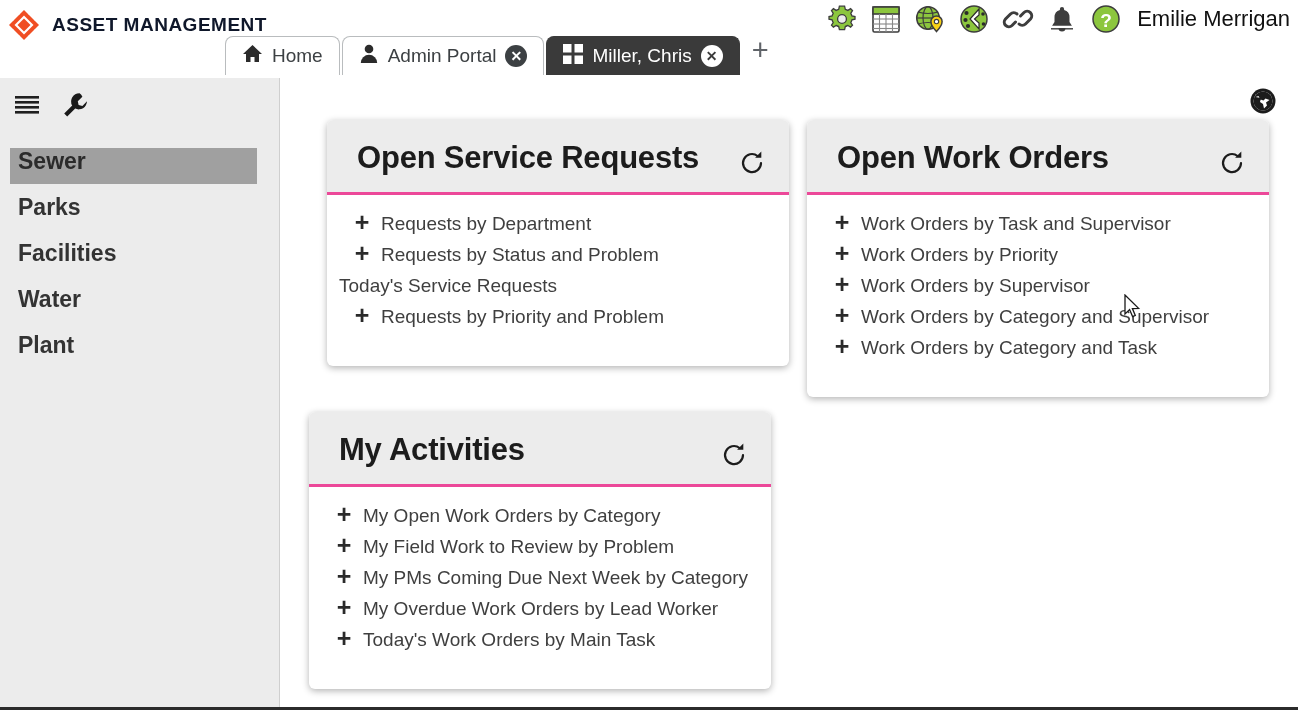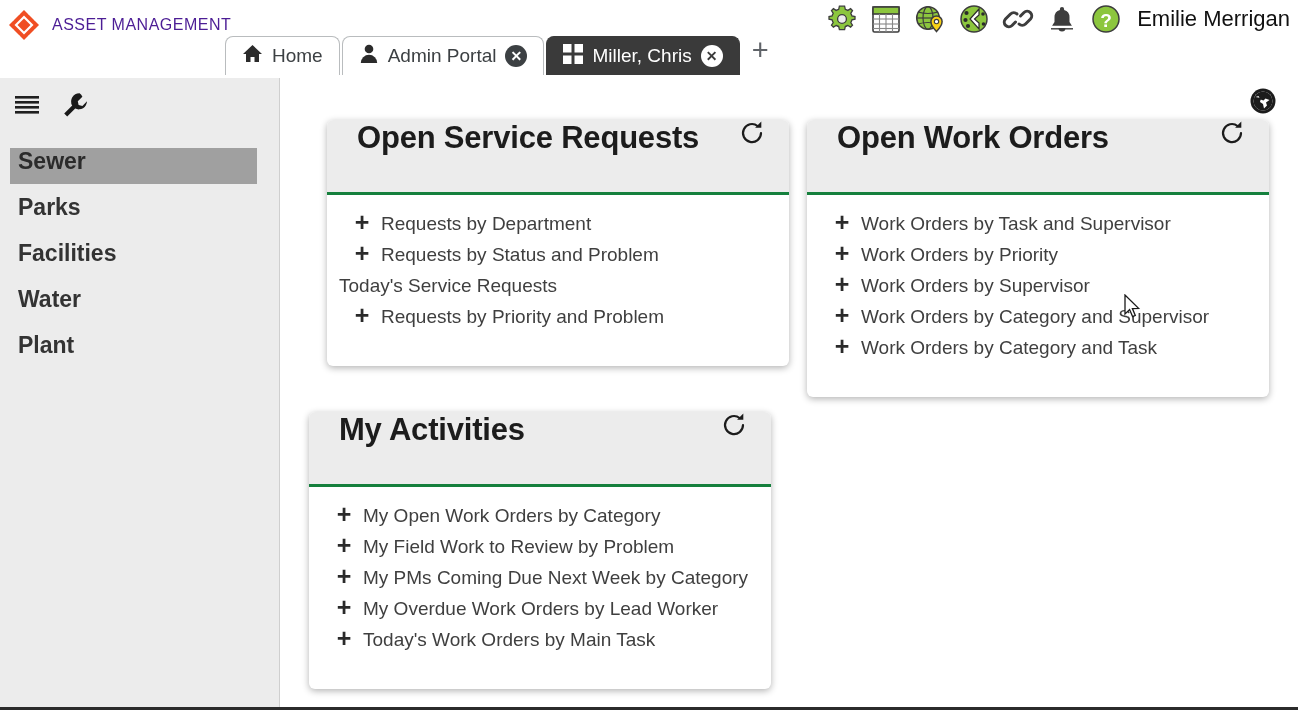--- a/index.html
+++ b/index.html
@@ -16,22 +16,22 @@
     width: 1298px; height: 78px;
     background: #ffffff;
   }
   .brand {
     position: absolute; left: 8px; top: 6px;
     display: flex; align-items: center; gap: 12px;
     height: 38px;
   }
   .logo-mark { width: 32px; height: 32px; position: relative; }
   .brand-text {
-    font-size: 16px; font-weight: normal; letter-spacing: 0.5px;
-    color: #4c1d95;
+    font-size: 19px; font-weight: bold; letter-spacing: 0.5px;
+    color: #0f172a;
   }
 
   
   .sys-icons {
     position: absolute; right: 0px; top: 0px;
     height: 38px; display: flex; align-items: center; gap: 10px;
     padding-right: 8px;
   }
   .sys-icon { width: 34px; height: 34px; display: block; }
   .user-name {
@@ -124,24 +124,24 @@
   
   .card {
     position: absolute;
     background: #ffffff;
     border-radius: 6px;
     box-shadow: 0 2px 7px rgba(0,0,0,0.30);
     overflow: hidden;
   }
   .card-head {
     background: #ececec;
-    border-bottom: 3px solid #15803d;
+    border-bottom: 3px solid #ec4899;
     height: 75px;
-    display: flex; align-items: flex-start; justify-content: space-between;
-    padding: 0 24px 0 30px;
+    display: flex; align-items: flex-end; justify-content: space-between;
+    padding: 0 24px 16px 30px;
   }
   .card-title {
     font-size: 31px; font-weight: bold; color: #1c1c1c;
     letter-spacing: -0.2px;
   }
   .refresh-btn { width: 26px; height: 26px; cursor: pointer; flex: none; }
   .card-body { padding: 13px 0 22px 0; }
   .card-row {
     display: flex; align-items: center; gap: 10px;
     padding: 0 0 0 26px;

